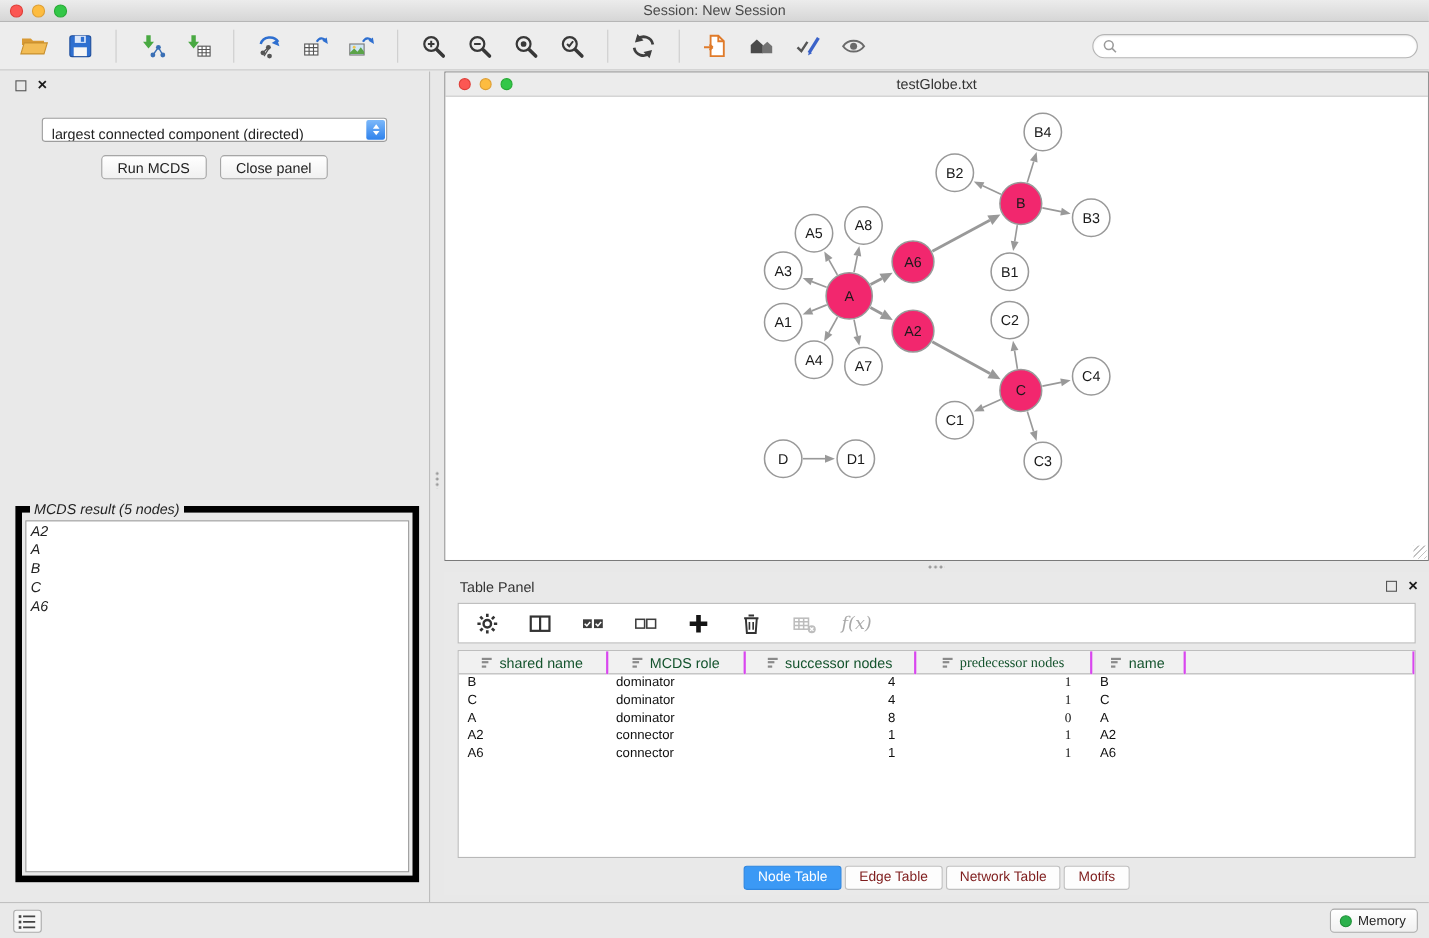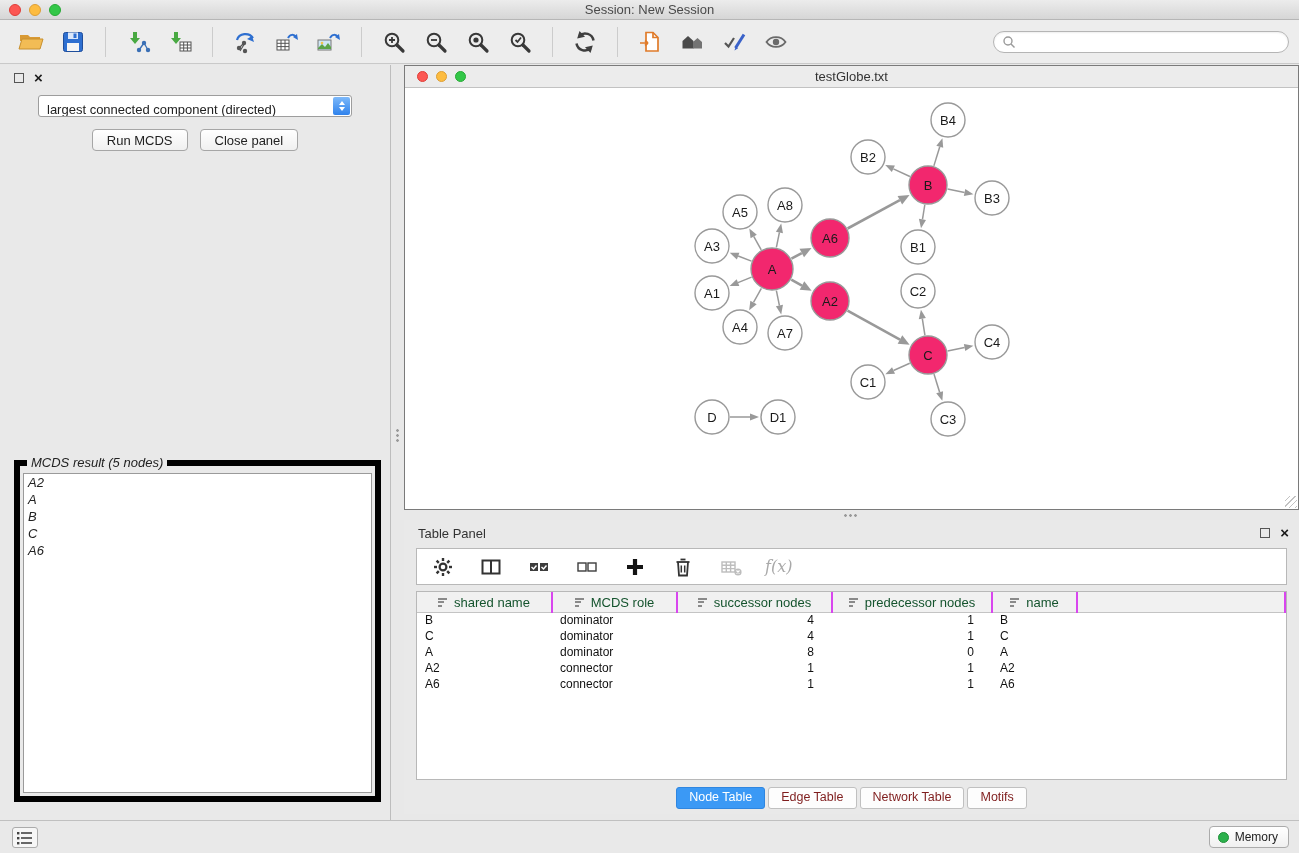--- a/index.html
+++ b/index.html
@@ -33,21 +33,21 @@
   .panel-header { height:26px; display:flex; align-items:center; padding:0 10px 0 14px; color:#333; }
   .panel-header .ph-title { flex:1; }
   .float-btn { width:10px; height:10px; border:1.5px solid #555; display:inline-block; margin-right:10px; cursor:pointer; }
   .close-x { font-size:15px; font-weight:700; color:#1a1a1a; line-height:10px; cursor:pointer; }
   .ctab-bar { display:flex; justify-content:center; margin-top:6px; }
   .ctab { padding:2px 12px; font-size:13px; background:#fbfbfb; border:1px solid #bcbcbc; border-left:none; cursor:pointer; color:#222; }
   .ctab:first-child { border-left:1px solid #bcbcbc; border-radius:4px 0 0 4px; }
   .ctab:last-child { border-radius:0 4px 4px 0; }
   .ctab.active { background:#3b99f5; border-color:#2f86e0; color:#fff; border-radius:4px; }
   .opt-label { text-align:center; margin-top:26px; }
-  .select { position:relative; margin:4px auto 0; width:314px; height:22px; background:#fff;
+  .select { position:relative; margin:16px auto 0; width:314px; height:22px; background:#fff;
     border:1px solid #9d9d9d; border-radius:3px; padding:4px 24px 0 8px; line-height:20px; cursor:pointer;
     white-space:nowrap; overflow:hidden; }
   .stepper { position:absolute; right:1px; top:1px; bottom:1px; width:17px; border-radius:2px;
     background:linear-gradient(#7db9fa,#2f82ec); display:flex; flex-direction:column; align-items:center; justify-content:center; gap:2px; }
   .tri-up { width:0; height:0; border-left:3.5px solid transparent; border-right:3.5px solid transparent; border-bottom:4px solid #fff; }
   .tri-down { width:0; height:0; border-left:3.5px solid transparent; border-right:3.5px solid transparent; border-top:4px solid #fff; }
   .btn-row { display:flex; justify-content:center; gap:12px; margin-top:12px; }
   .mac-btn { height:22px; padding:0 14px; background:linear-gradient(#ffffff,#f0f0f0);
     border:1px solid #a6a6a6; border-radius:4px; font-size:13px; font-family:inherit; cursor:pointer; color:#222; }
   .result-box { position:absolute; left:14px; right:9px; top:390px; bottom:18px;
@@ -85,21 +85,21 @@
   .datatable th { height:20px; background:#f1f1f1; border-right:2px solid #d946ef; border-bottom:1px solid #c4c4c4;
     font-weight:400; font-size:13px; color:#14532d; text-align:center; cursor:pointer; }
   .datatable th span.lbl-wrap { vertical-align:middle; }
   .hdr-ic { display:inline-block; width:10px; height:9px; margin-right:6px; vertical-align:middle;
     background:
       linear-gradient(#8a8a8a,#8a8a8a) 0 0/9px 2px no-repeat,
       linear-gradient(#8a8a8a,#8a8a8a) 0 3.5px/6px 2px no-repeat,
       linear-gradient(#8a8a8a,#8a8a8a) 0 7px/4px 2px no-repeat; }
   .datatable td { height:16px; font-size:12px; padding:0 8px; color:#111; white-space:nowrap; overflow:hidden; }
   .datatable td.num { text-align:right; padding-right:18px; }
-  .col0 { width:135px; } .col1 { width:125px; } .col2 { width:155px; } .col3 { width:160px; } .col4 { width:85px; }
+  .col0 { width:135px; } .col1 { width:125px; } .col2 { width:155px; } .col3 { width:160px;font-family:Liberation Serif, serif; } .col4 { width:85px; }
   .filler { width:auto; }
   .tp-tabs { height:22px; margin-top:7px; display:flex; justify-content:center; gap:3px; }
   .btab { padding:2px 12px; font-size:12.5px; background:#fdfdfd; border:1px solid #c0c0c0; border-radius:3px; cursor:pointer; color:#7f1d1d; }
   .btab.active { background:#3b99f5; border-color:#2f86e0; color:#fff; }
 
   
   .statusbar { position:absolute; left:0; bottom:0; width:100%; height:33px;
     background:#e9e9e9; border-top:1px solid #c0c0c0; }
   .list-btn { position:absolute; left:12px; top:6px; width:26px; height:21px; background:#f6f6f6;
     border:1px solid #ababab; border-radius:3px; display:flex; align-items:center; justify-content:center; cursor:pointer; }

